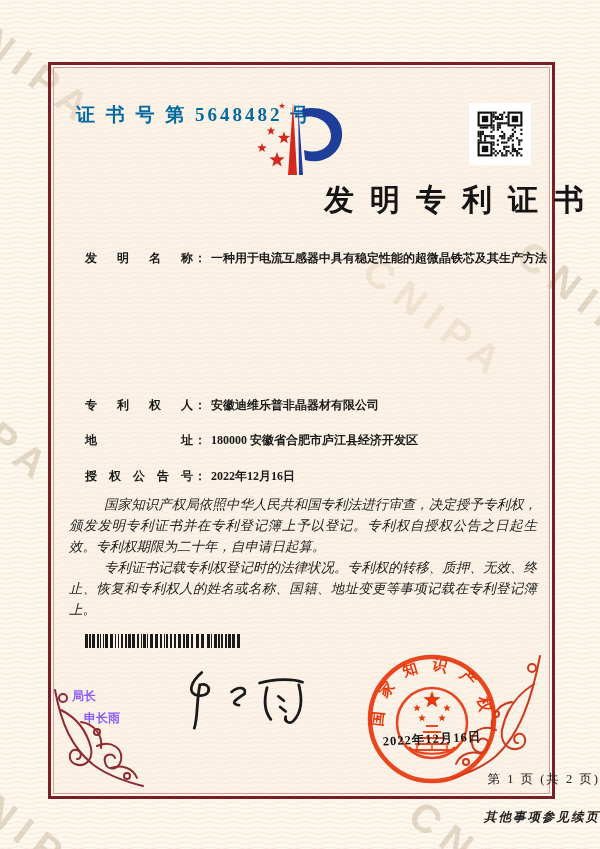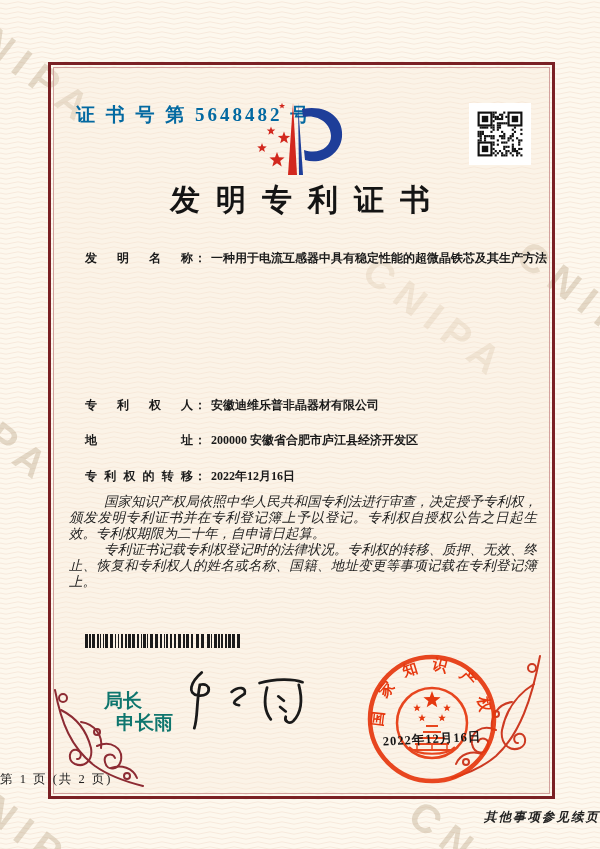--- a/index.html
+++ b/index.html
@@ -12,43 +12,43 @@
       transform:rotate(38deg);transform-origin:left top;white-space:nowrap;}
   .wm.in{color:rgba(198,177,143,0.30);}
   .frame{position:absolute;left:48px;top:62px;width:501px;height:731px;
          border:3px solid #7a2024;z-index:2;}
   .frame-inner{position:absolute;left:2px;top:2px;right:2px;bottom:2px;
          border:1px solid #d2a09c;background:rgba(248,233,216,0.30);}
   .cert-no{position:absolute;left:76px;top:102px;z-index:4;font-size:19px;
            letter-spacing:3px;font-weight:700;color:#0369a1;}
   .logo{position:absolute;left:248px;top:99px;z-index:4;}
   .qr{position:absolute;left:469px;top:103px;width:62px;height:62px;z-index:4;}
-  .title{position:absolute;left:0;right:0;top:180px;z-index:4;text-align:center;
+  .title{position:absolute;left:0;right:0;top:180px;z-index:4;text-align:right;
          font-size:30px;font-weight:700;letter-spacing:16px;text-indent:16px;color:#141414;}
   .frow{position:absolute;left:85px;right:50px;z-index:4;font-size:12px;font-weight:700;
         white-space:nowrap;}
   .flabel{display:inline-block;width:108px;text-align:justify;text-align-last:justify;}
   .fcolon{margin-left:1px;}
   .fvalue{margin-left:5px;}
   .grant2{position:absolute;left:222px;top:0;}
   .paras{position:absolute;left:69px;width:468px;top:494px;z-index:4;font-size:13.5px;
-         line-height:16px;font-style:italic;font-weight:500;text-align:justify;color:#222;}
+         line-height:21px;font-style:italic;font-weight:500;text-align:justify;color:#222;}
   .paras p{margin:0;text-indent:2.6em;}
   .barcode{position:absolute;left:85px;top:634px;width:156px;height:14px;z-index:4;}
-  .officer{position:absolute;left:104px;z-index:4;font-family:"Liberation Sans","DejaVu Sans",sans-serif;
-           font-weight:700;font-size:19px;color:#0f766e;}
+  .officer{position:absolute;left:72px;z-index:4;font-family:"Liberation Sans","DejaVu Sans",sans-serif;
+           font-weight:700;font-size:12px;color:#8b5cf6;}
   .officer.t1{top:688px;} .officer.t2{top:710px;padding-left:12px;}
   .sig{position:absolute;left:170px;top:668px;z-index:4;}
   .ornament{position:absolute;z-index:3;}
   .orn-bl{left:51px;top:688px;color:#8d2b33;}
   .orn-br{left:448px;top:650px;color:#cd3a22;}
   .seal{position:absolute;left:365px;top:652px;width:134px;height:134px;z-index:5;}
   .seal-date{position:absolute;left:365px;top:731px;width:134px;z-index:6;text-align:center;
              font-size:12.5px;font-weight:700;color:#151515;letter-spacing:1px;transform:rotate(-3deg);}
-  .pageno{position:absolute;left:0;right:0;top:771px;z-index:4;text-align:left;
+  .pageno{position:absolute;left:0;right:0;top:771px;z-index:4;text-align:right;
           font-size:12.5px;color:#222;letter-spacing:2px;}
   .footnote{position:absolute;left:0;right:0;top:809px;z-index:4;text-align:right;
             font-size:12.5px;font-style:italic;font-weight:600;color:#222;letter-spacing:2px;}
 </style>
 </head>
 <body>
 
 <div class="page">
 
   <svg id="waves-svg" class="waves" width="600" height="849">
@@ -239,24 +239,24 @@
 
   <div class="title">发明专利证书</div>
 
   <div class="frow" style="top:250px;">
     <span class="flabel">发明名称</span><span class="fcolon">：</span><span class="fvalue">一种用于电流互感器中具有稳定性能的超微晶铁芯及其生产方法</span>
   </div>
   <div class="frow" style="top:397px;">
     <span class="flabel">专利权人</span><span class="fcolon">：</span><span class="fvalue">安徽迪维乐普非晶器材有限公司</span>
   </div>
   <div class="frow" style="top:432px;">
-    <span class="flabel">地址</span><span class="fcolon">：</span><span class="fvalue">200000 安徽省合肥市庐江县经济开发区</span>
+    <span class="flabel">地址</span><span class="fcolon">：</span><span class="fvalue">180000 安徽省合肥市庐江县经济开发区</span>
   </div>
   <div class="frow" style="top:468px;">
-    <span class="flabel">专利权的转移</span><span class="fcolon">：</span><span class="fvalue">2022年12月16日</span>
+    <span class="flabel">授权公告号</span><span class="fcolon">：</span><span class="fvalue">2022年12月16日</span>
   </div>
 
   <div class="paras">
     <p>国家知识产权局依照中华人民共和国专利法进行审查，决定授予专利权，颁发发明专利证书并在专利登记簿上予以登记。专利权自授权公告之日起生效。专利权期限为二十年，自申请日起算。</p>
     <p>专利证书记载专利权登记时的法律状况。专利权的转移、质押、无效、终止、恢复和专利权人的姓名或名称、国籍、地址变更等事项记载在专利登记簿上。</p>
   </div>
 
   <svg id="barcode-svg" class="barcode" viewBox="0 0 156 14" preserveAspectRatio="none">
       <rect x="0" y="0" width="3" height="14" fill="#1b1b1b"></rect>
       <rect x="4" y="0" width="2" height="14" fill="#1b1b1b"></rect>

